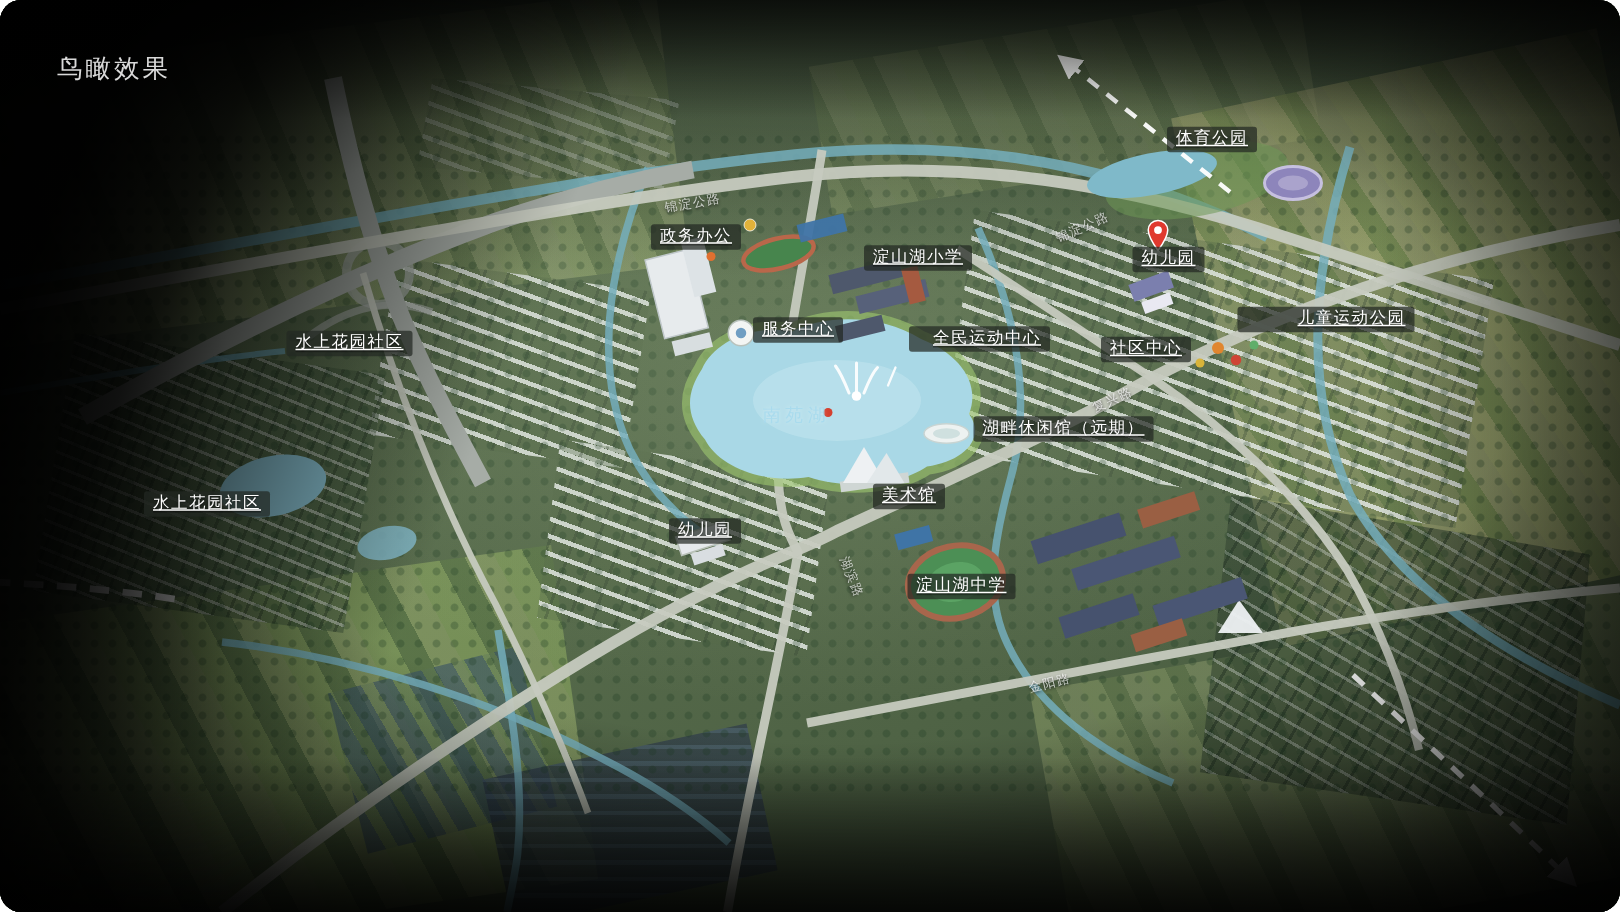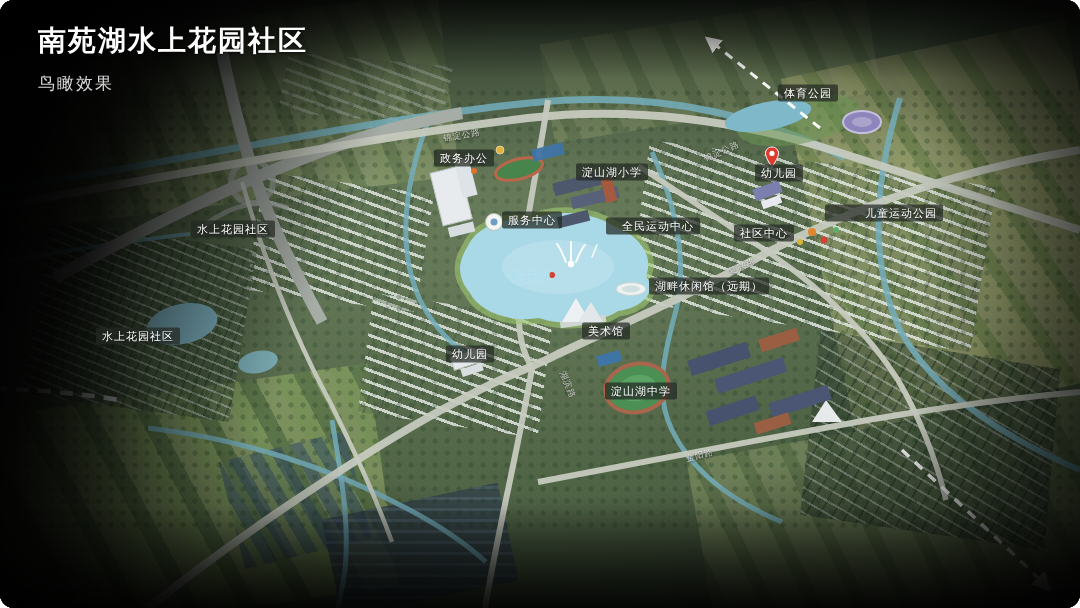--- a/index.html
+++ b/index.html
@@ -50,21 +50,21 @@
      linear-gradient(270deg,rgba(0,0,0,.5) 0%,rgba(0,0,0,0) 15%),
      radial-gradient(ellipse 78% 72% at 52% 44%,rgba(0,0,0,0) 52%,rgba(0,0,0,.5) 78%,rgba(0,0,0,.9) 100%);}
   
   .hdr{position:absolute;left:38px;top:22px;color:#fff;}
   .hdr h1{margin:0;font-size:28px;font-weight:700;letter-spacing:2px;text-shadow:0 1px 3px rgba(0,0,0,.6);}
   .hdr .sub{margin-top:12px;font-size:17px;font-weight:400;letter-spacing:2px;color:#d9d9d9;}
   
   .labels{position:absolute;inset:0;}
   .flabel{position:absolute;transform:translate(-50%,-50%);background:var(--label-bg,rgba(35,40,35,.72));
      color:var(--label-fg,#fff);font-size:11px;line-height:1;padding:3px 6px;border-radius:2px;
-     white-space:nowrap;letter-spacing:1px;text-shadow:0 1px 1px rgba(0,0,0,.5);}
+     white-space:nowrap;letter-spacing:1px;text-shadow:0 1px 1px rgba(0,0,0,.5);text-decoration:underline;}
   .road-label{position:absolute;transform:translate(-50%,-50%);color:rgba(255,255,255,.72);font-size:8.5px;
      letter-spacing:1px;white-space:nowrap;text-shadow:0 1px 2px rgba(0,0,0,.7);}
   .lake-label{position:absolute;transform:translate(-50%,-50%);color:#a8dbee;font-size:12px;letter-spacing:3px;
      opacity:.9;white-space:nowrap;text-shadow:0 0 3px rgba(255,255,255,.35);}
   .pin{position:absolute;width:16px;height:22px;transform:translate(-50%,-100%);}
 </style>
 </head>
 <body>
 
 <div class="stage">
@@ -234,17 +234,16 @@
         <div class="flabel" style="left: 470px; top: 354px;">幼儿园</div>
         <div class="flabel" style="left: 641px; top: 391px;">淀山湖中学</div>
         <div class="road-label" style="left: 462px; top: 136px; transform: translate(-50%, -50%) rotate(-10deg);">锦淀公路</div>
         <div class="road-label" style="left: 722px; top: 152px; transform: translate(-50%, -50%) rotate(-24deg);">锦淀公路</div>
         <div class="road-label" style="left: 742px; top: 267px; transform: translate(-50%, -50%) rotate(-24deg);">复兴路</div>
         <div class="road-label" style="left: 567px; top: 385px; transform: translate(-50%, -50%) rotate(68deg);">湖滨路</div>
         <div class="road-label" style="left: 700px; top: 456px; transform: translate(-50%, -50%) rotate(-14deg);">金阳路</div>
       </div>
 
     <div class="hdr">
-      <h1>南苑湖水上花园社区</h1>
       <div class="sub">鸟瞰效果</div>
     </div>
   </div>
 </div>
 
 </body></html>

